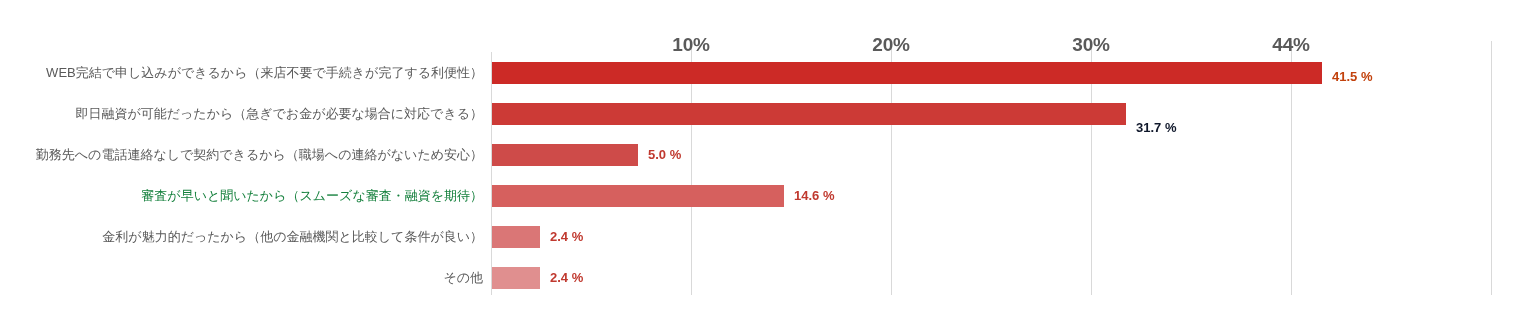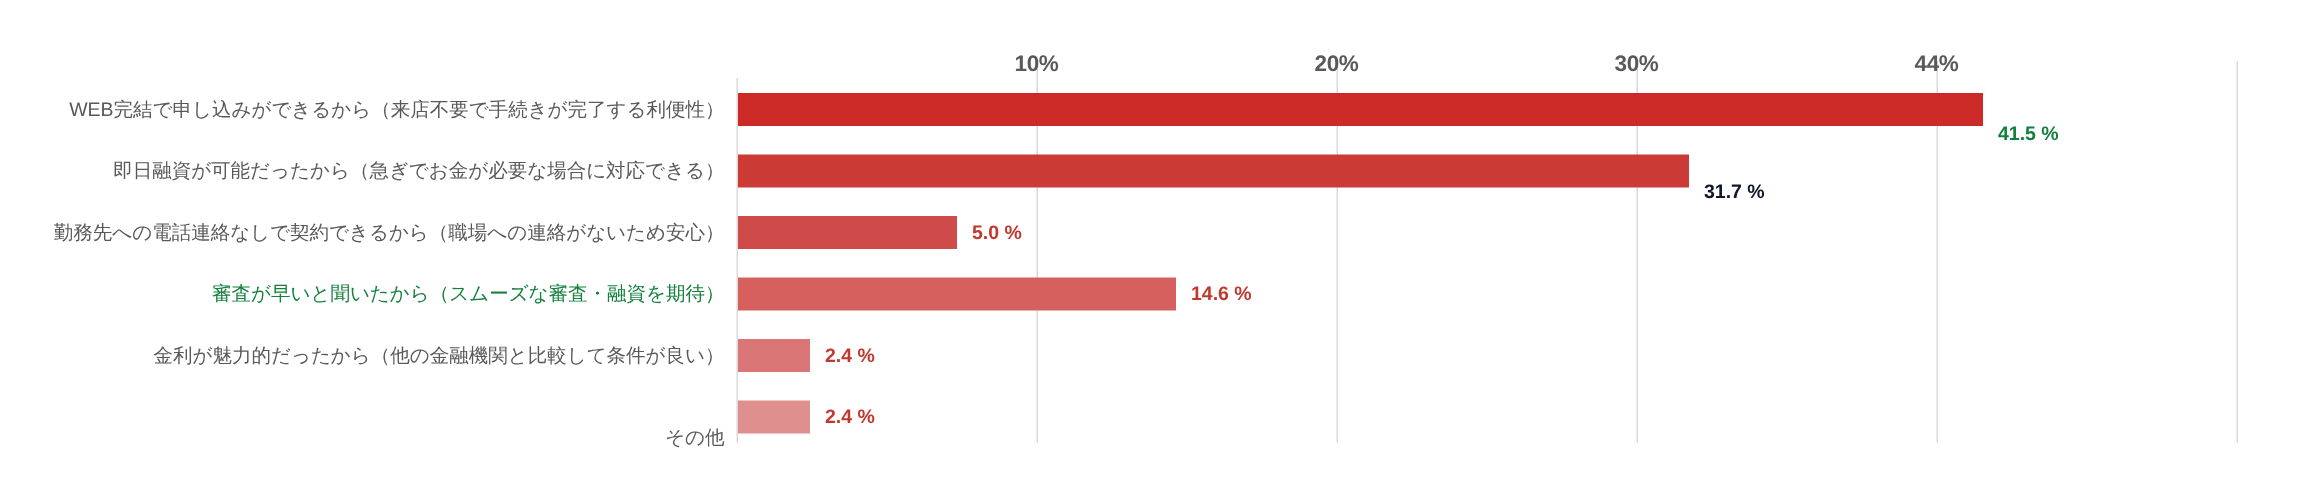--- a/index.html
+++ b/index.html
@@ -56,21 +56,21 @@
     width: 1px;
     height: 11px;
     background: #d9d9d9;
   }
 
   
   .tick-label {
     position: absolute;
     top: 34px;
     transform: translateX(-50%);
-    font-size: 15px;
+    font-size: 19px;
     font-weight: bold;
     color: #5a5a5a;
     white-space: nowrap;
     letter-spacing: -0.2px;
   }
 
   
   .row {
     position: absolute;
     left: 0;
@@ -135,21 +135,21 @@
       <div class="tick-label" style="left: 891px; color: rgb(90, 90, 90);">20%</div>
       <div class="tick-label" style="left: 1091px; color: rgb(90, 90, 90);">30%</div>
       <div class="tick-label" style="left: 1291px; color: rgb(90, 90, 90);">44%</div>
       <div class="tick-label" style="left: 1564px; color: #3b82f6;">50%</div>
     </div>
 
   <div id="rows">
       <div class="row" style="top: 52px;">
         <div class="cat-label" style="top: 10px; color: rgb(89, 89, 89); text-align: right;">WEB完結で申し込みができるから（来店不要で手続きが完了する利便性）</div>
         <div class="bar" style="top: 10px; width: 830px; height: 22px; background: rgb(204, 42, 38);"></div>
-        <div class="bar-value" style="top: 26px; left: 1332px; color: #15803d;">41.5 %</div>
+        <div class="bar-value" style="top: 14px; left: 1332px; color: #c2410c;">41.5 %</div>
       </div>
       <div class="row" style="top: 93px;">
         <div class="cat-label" style="top: 10px; color: rgb(89, 89, 89);">即日融資が可能だったから（急ぎでお金が必要な場合に対応できる）</div>
         <div class="bar" style="top: 10px; width: 634px; height: 22px; background: rgb(204, 58, 54);"></div>
         <div class="bar-value" style="top: 24px; left: 1136px; color: #0f172a;">31.7 %</div>
       </div>
       <div class="row" style="top: 134px;">
         <div class="cat-label" style="top: 10px; color: rgb(89, 89, 89);">勤務先への電話連絡なしで契約できるから（職場への連絡がないため安心）</div>
         <div class="bar" style="top: 10px; width: 146px; height: 22px; background: rgb(206, 75, 73);"></div>
         <div class="bar-value" style="top: 10px; left: 648px; color: rgb(192, 57, 47);">5.0 %</div>
@@ -158,19 +158,19 @@
         <div class="cat-label" style="top: 10px; color: #15803d;">審査が早いと聞いたから（スムーズな審査・融資を期待）</div>
         <div class="bar" style="top: 10px; width: 292px; height: 22px; background: rgb(214, 96, 94);"></div>
         <div class="bar-value" style="top: 10px; left: 794px; color: rgb(192, 57, 47); text-align: center;">14.6 %</div>
       </div>
       <div class="row" style="top: 216px;">
         <div class="cat-label" style="top: 10px; color: rgb(89, 89, 89);">金利が魅力的だったから（他の金融機関と比較して条件が良い）</div>
         <div class="bar" style="top: 10px; width: 48px; height: 22px; background: rgb(218, 118, 118);"></div>
         <div class="bar-value" style="top: 10px; left: 550px; color: rgb(192, 57, 47);">2.4 %</div>
       </div>
       <div class="row" style="top: 257px;">
-        <div class="cat-label" style="top: 24px; color: rgb(89, 89, 89);">その他</div>
+        <div class="cat-label" style="top: 10px; color: rgb(89, 89, 89);">その他</div>
         <div class="bar" style="top: 10px; width: 48px; height: 22px; background: rgb(224, 143, 143);"></div>
         <div class="bar-value" style="top: 10px; left: 550px; color: rgb(192, 57, 47);">2.4 %</div>
       </div>
     </div>
 
 </div>
 
 </body></html>

